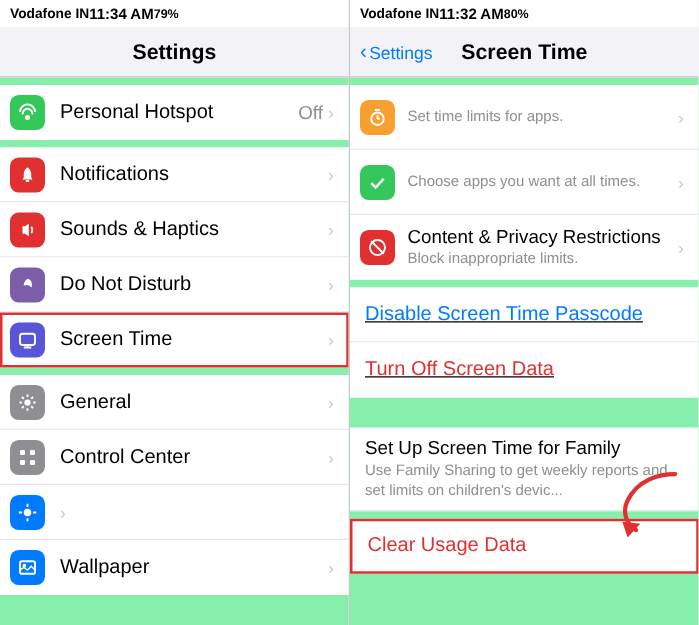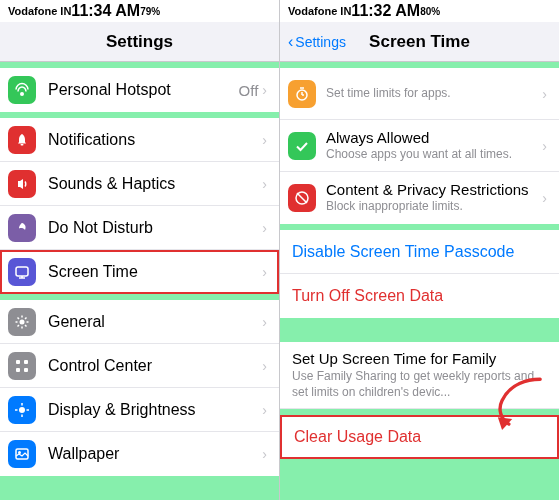--- a/index.html
+++ b/index.html
@@ -28,21 +28,21 @@
       height: 22px;
       background: #fff;
       display: flex;
       align-items: center;
       padding: 0 8px;
       font-size: 11px;
       font-weight: 600;
     }
 
     .status-bar .carrier { font-size: 11px; font-weight: 600; }
-    .status-bar .time { font-size: 16px; font-weight: 600; }
+    .status-bar .time { font-size: 12px; font-weight: 600; }
     .status-bar .right-icons { display: flex; align-items: center; gap: 3px; font-size: 10px; }
 
     .nav-bar {
       height: 40px;
       background: #f2f2f7;
       display: flex;
       align-items: center;
       justify-content: center;
       position: relative;
       border-bottom: 1px solid #c8c8cc;
@@ -179,20 +179,21 @@
       line-height: 1.3;
     }
 
     .link-item {
       height: 44px;
       display: flex;
       align-items: center;
       padding: 0 12px;
       background: #fff;
       border-bottom: 1px solid #e5e5ea;
+      text-decoration: underline;
     }
 
     .link-item .link-text {
       font-size: 16px;
     }
 
     .link-item:last-child {
       border-bottom: none;
     }
 
@@ -364,21 +365,20 @@
       <div class="list-item">
         <div class="icon-wrap bg-blue">
           <svg width="16" height="16" viewBox="0 0 16 16" fill="white">
               <circle cx="8" cy="8" r="3" fill="white"></circle>
               <line x1="8" y1="1" x2="8" y2="3.5" stroke="white" stroke-width="1.5"></line>
               <line x1="8" y1="12.5" x2="8" y2="15" stroke="white" stroke-width="1.5"></line>
               <line x1="1" y1="8" x2="3.5" y2="8" stroke="white" stroke-width="1.5"></line>
               <line x1="12.5" y1="8" x2="15" y2="8" stroke="white" stroke-width="1.5"></line>
             </svg>
         </div>
-        <span class="item-label">Display &amp; Brightness</span>
         <span class="chevron">›</span>
       </div>
 
       <div class="list-item">
         <div class="icon-wrap bg-blue">
           <svg width="16" height="16" viewBox="0 0 16 16" fill="white">
               <rect x="2" y="3" width="12" height="10" rx="1.5" stroke="white" stroke-width="1.5" fill="none"></rect>
               <circle cx="5.5" cy="6.5" r="1.5" fill="white"></circle>
               <path d="M2 10 L5 8 L8 10 L11 7 L14 10" stroke="white" stroke-width="1.2" fill="none"></path>
             </svg>
@@ -428,21 +428,20 @@
         <span class="chevron">›</span>
       </div>
 
       <div class="rt-list-item">
         <div class="icon-wrap bg-green">
           <svg width="16" height="16" viewBox="0 0 16 16" fill="white">
               <path d="M3 8.5 L6.5 12 L13 5" stroke="white" stroke-width="2" fill="none"></path>
             </svg>
         </div>
         <div class="rt-text-block">
-          <div class="rt-title">Always Allowed</div>
           <div class="rt-subtitle">Choose apps you want at all times.</div>
         </div>
         <span class="chevron">›</span>
       </div>
 
       <div class="rt-list-item">
         <div class="icon-wrap bg-red">
           <svg width="16" height="16" viewBox="0 0 16 16" fill="white">
               <circle cx="8" cy="8" r="6" stroke="white" stroke-width="1.5" fill="none"></circle>
               <line x1="3" y1="3" x2="13" y2="13" stroke="white" stroke-width="1.5"></line>

